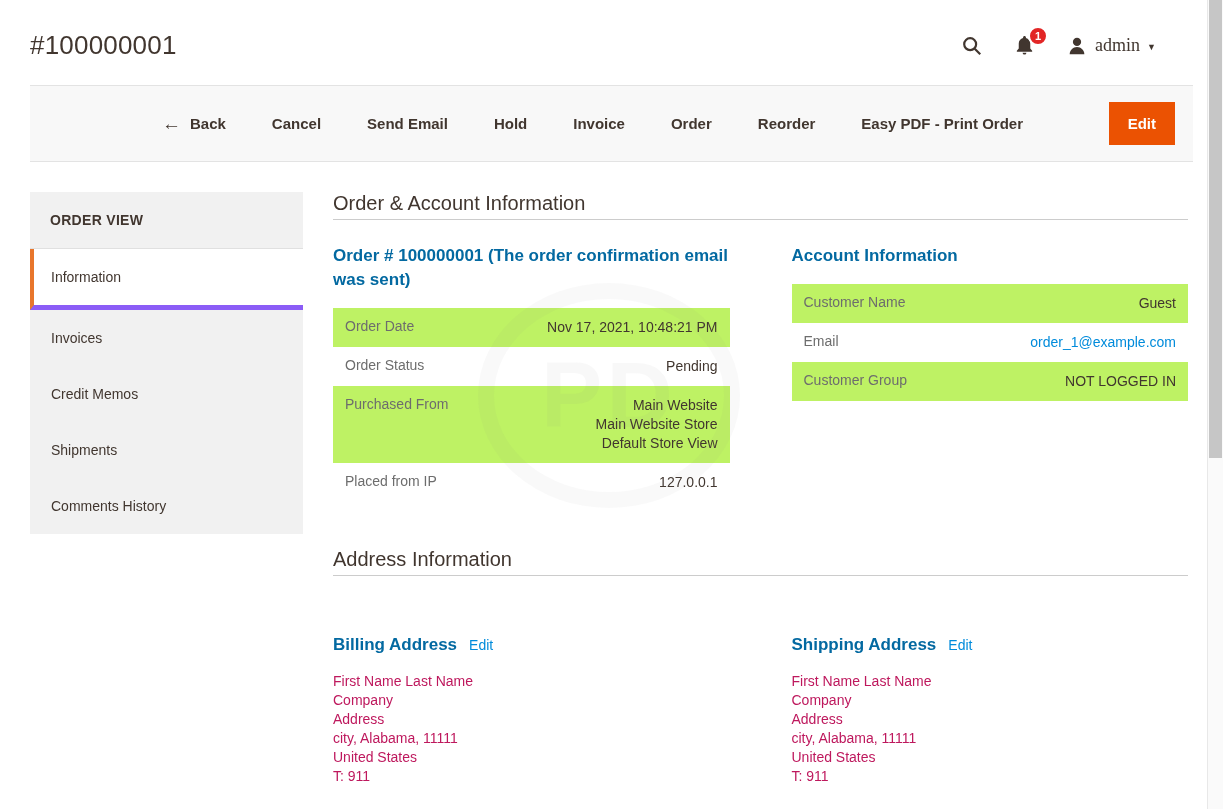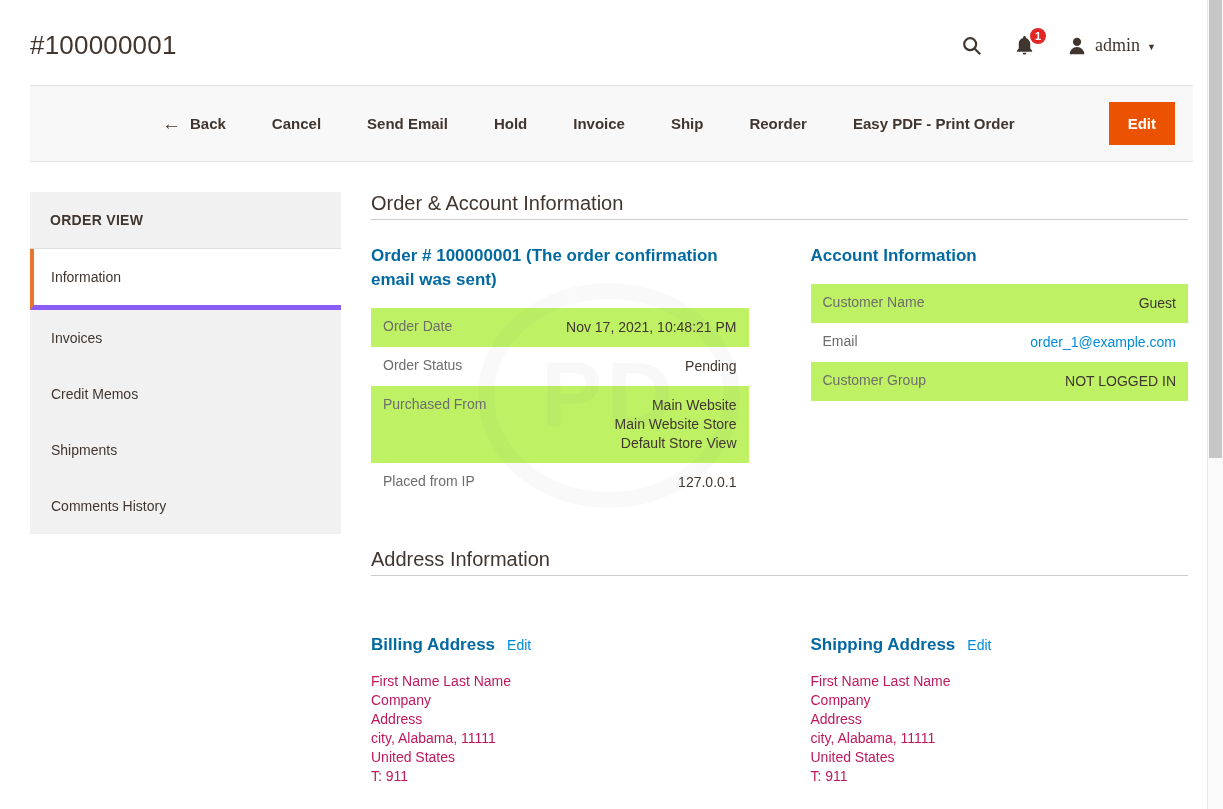--- a/index.html
+++ b/index.html
@@ -100,21 +100,21 @@
   
   .content {
     display: flex;
     padding: 30px 35px 0 30px;
     gap: 30px;
     position: relative;
   }
 
   
   .sidebar {
-    width: 311px;
+    width: 273px;
     flex-shrink: 0;
     background: #f1f1f1;
     align-self: flex-start;
   }
   .sidebar-title {
     padding: 20px;
     font-size: 14px;
     font-weight: 700;
     color: #41362f;
     letter-spacing: 0.3px;
@@ -250,21 +250,21 @@
 
 <div class="toolbar">
   <button class="tb-btn">
     <span class="arrow">←</span>
     <span>Back</span>
   </button>
   <button class="tb-btn">Cancel</button>
   <button class="tb-btn">Send Email</button>
   <button class="tb-btn">Hold</button>
   <button class="tb-btn">Invoice</button>
-  <button class="tb-btn">Ship</button>
+  <button class="tb-btn">Order</button>
   <button class="tb-btn">Reorder</button>
   <button class="tb-btn">Easy PDF - Print Order</button>
   <button class="tb-btn-primary">Edit</button>
 </div>
 
 <div class="content">
 
   <div class="sidebar">
     <div class="sidebar-title">ORDER VIEW</div>
     <div class="sidebar-item active">Information</div>

